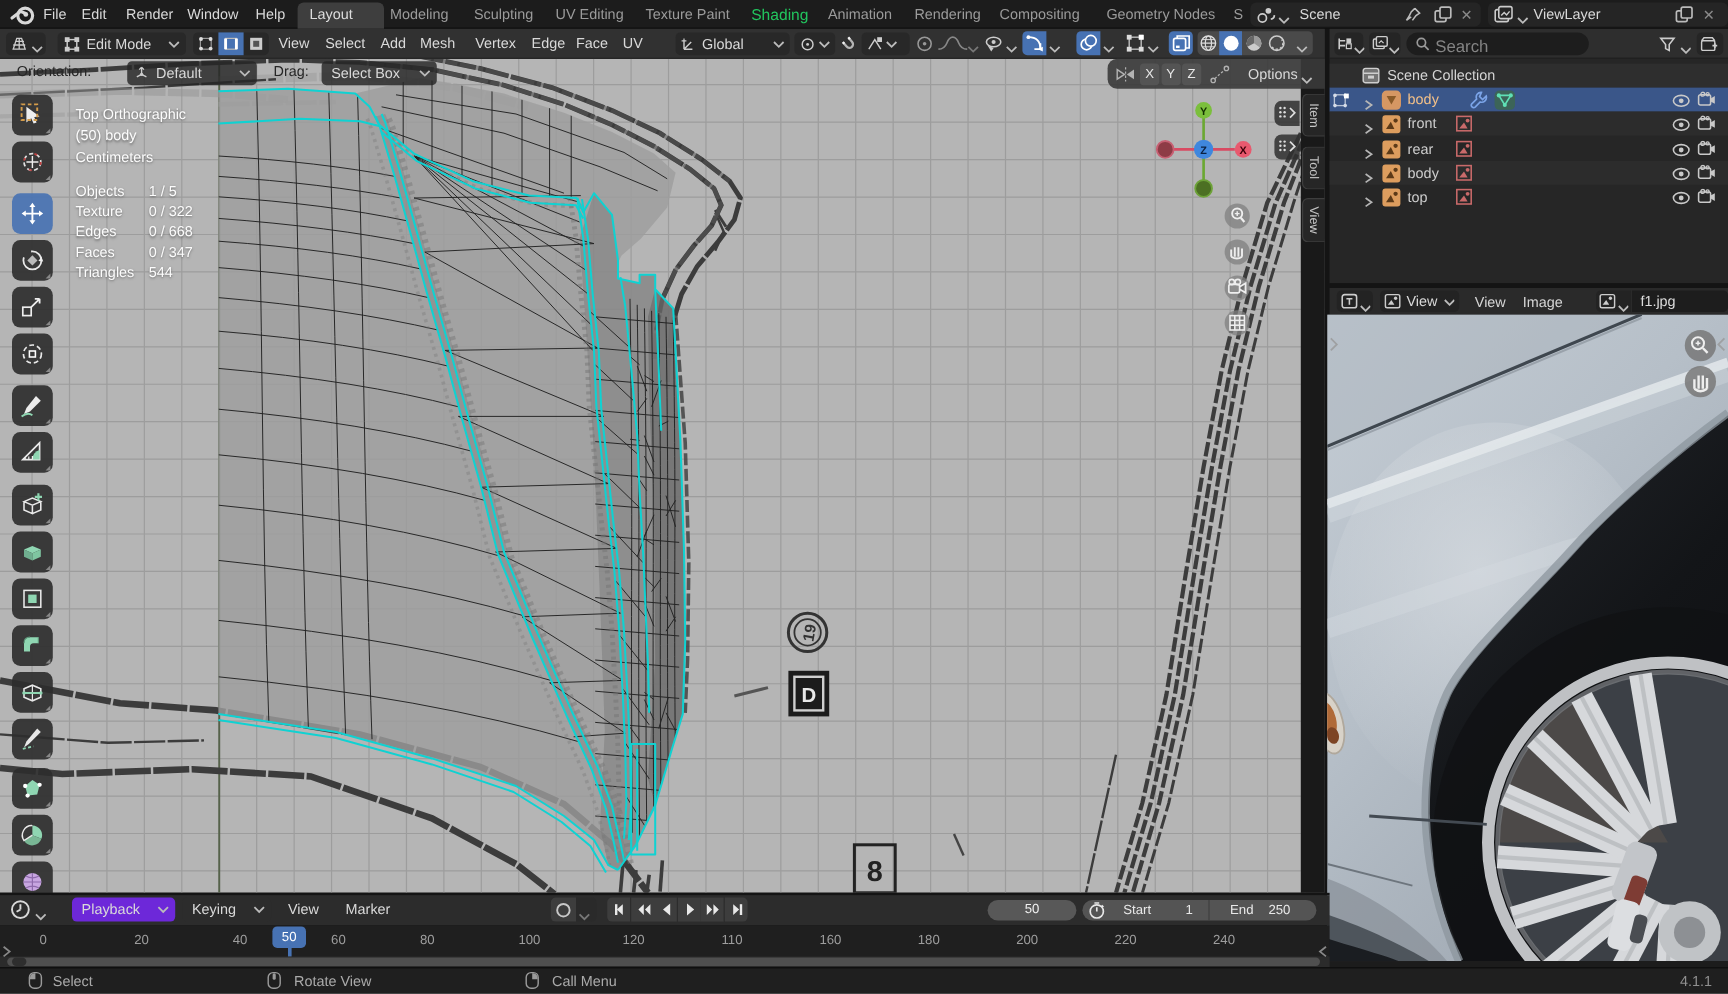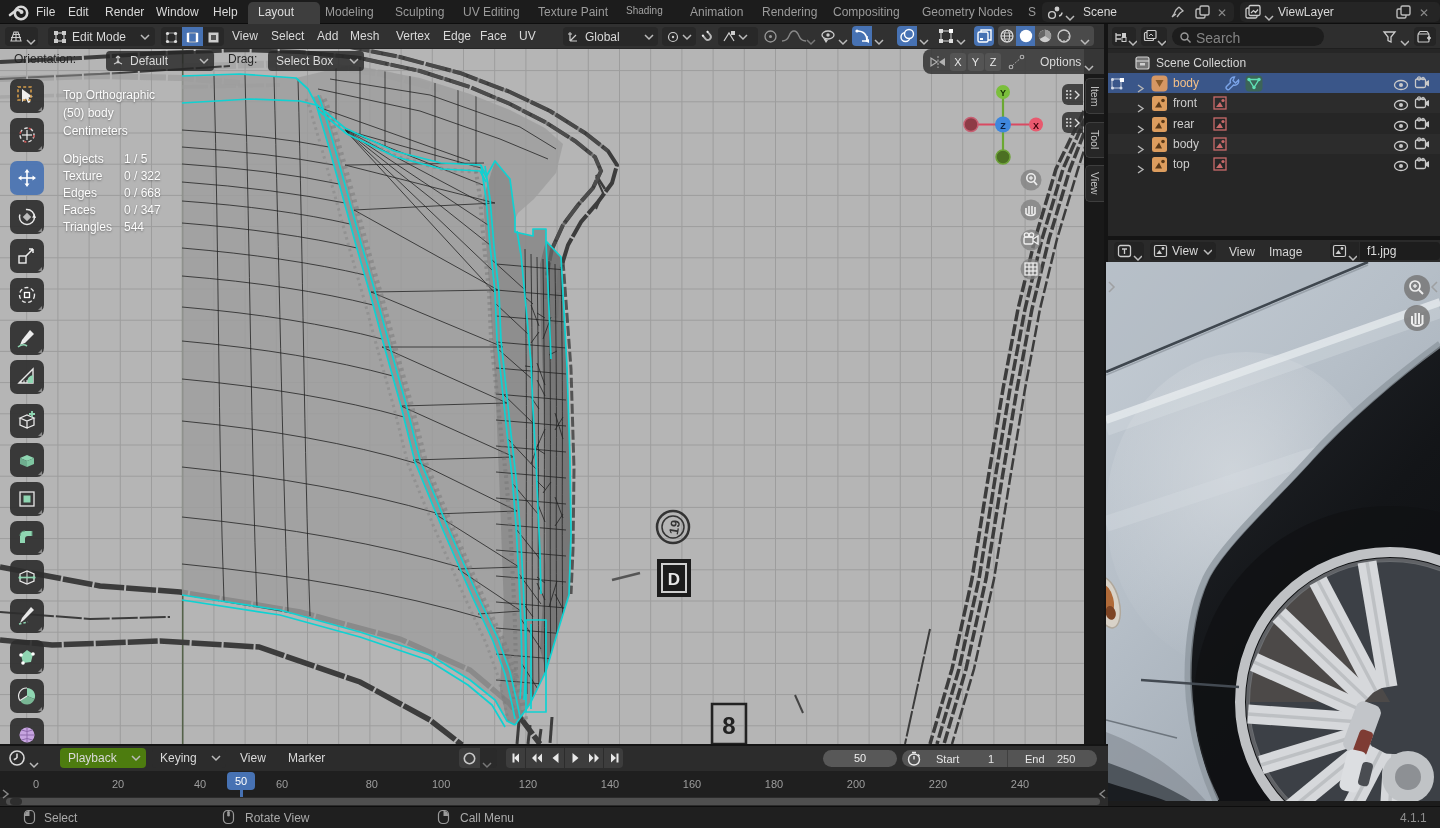--- a/index.html
+++ b/index.html
@@ -17,21 +17,21 @@
 <div class="ab txt" style="left:68px;top:5px">Edit</div>
 <div class="ab txt" style="left:105px;top:5px">Render</div>
 <div class="ab txt" style="left:156px;top:5px">Window</div>
 <div class="ab txt" style="left:213px;top:5px">Help</div>
 <div class="ab" style="left:248px;top:2px;width:72px;height:22px;background:#3e3e3e;border-radius:5px 5px 0 0"></div>
 <div class="ab" style="left:258px;top:5px;font-size:12px;color:#ddd;white-space:nowrap">Layout</div>
 <div class="ab" style="left:325px;top:5px;font-size:12px;color:#9b9b9b;white-space:nowrap">Modeling</div>
 <div class="ab" style="left:395px;top:5px;font-size:12px;color:#9b9b9b;white-space:nowrap">Sculpting</div>
 <div class="ab" style="left:463px;top:5px;font-size:12px;color:#9b9b9b;white-space:nowrap">UV Editing</div>
 <div class="ab" style="left:538px;top:5px;font-size:12px;color:#9b9b9b;white-space:nowrap">Texture Paint</div>
-<div class="ab" style="left:626px;top:5px;font-size:10px;color:#a3a3a3;white-space:nowrap">Shading</div>
+<div class="ab" style="left:626px;top:5px;font-size:13px;color:#22c55e;white-space:nowrap">Shading</div>
 <div class="ab" style="left:690px;top:5px;font-size:12px;color:#9b9b9b;white-space:nowrap">Animation</div>
 <div class="ab" style="left:762px;top:5px;font-size:12px;color:#9b9b9b;white-space:nowrap">Rendering</div>
 <div class="ab" style="left:833px;top:5px;font-size:12px;color:#9b9b9b;white-space:nowrap">Compositing</div>
 <div class="ab" style="left:922px;top:5px;font-size:12px;color:#9b9b9b;white-space:nowrap">Geometry Nodes</div>
 <div class="ab" style="left:1028px;top:5px;font-size:12px;color:#9b9b9b;white-space:nowrap">S</div>
 <div class="ab" style="left:1042px;top:2px;width:192px;height:20px;background:#252525;border-radius:5px"></div>
 <div class="ab" style="left:1046px;top:4px"><svg width="18" height="16" viewBox="0 0 18 16" style="">
       <circle cx="6" cy="11" r="3.4" fill="none" stroke="#ccc" stroke-width="1.4"></circle>
       <circle cx="11" cy="5" r="2.4" fill="#ccc"></circle>
       <path d="M13 12 a3.5 3.5 0 0 0 3 -3.4" fill="none" stroke="#ccc" stroke-width="1.4"></path>
@@ -973,21 +973,21 @@
 <div class="ab" style="left:1106px;top:801px;width:334px;height:5px;background:#1c1c1c"></div>
 <div class="ab" style="left:0;top:744px;width:1108px;height:2px;background:#141414"></div>
 <div class="ab" style="left:0;top:746px;width:1108px;height:25px;background:#2c2c2c"></div>
 <div class="ab" style="left:8px;top:749px"><svg width="19" height="18" viewBox="0 0 19 18" style="">
       <circle cx="9" cy="9" r="7" fill="none" stroke="#d8d8d8" stroke-width="1.6"></circle>
       <path d="M9 9 L9 4.5 M9 9 L5.8 10.8" stroke="#d8d8d8" stroke-width="1.6" fill="none"></path>
     </svg></div>
 <div class="ab" style="left:29px;top:755px"><svg width="10" height="9" viewBox="0 0 10 9" style="">
       <path d="M1 3 L5 7 L9 3" fill="none" stroke="#bbb" stroke-width="1.5"></path>
     </svg></div>
-<div class="ab dd" style="left:60px;top:748px;width:86px;height:20px;padding-left:8px;background:#4d7c0f">Playback<span style="margin-left:auto;margin-right:5px"><svg width="10" height="9" viewBox="0 0 10 9" style="">
+<div class="ab dd" style="left:60px;top:748px;width:86px;height:20px;padding-left:8px;background:#6d28d9">Playback<span style="margin-left:auto;margin-right:5px"><svg width="10" height="9" viewBox="0 0 10 9" style="">
         <path d="M1 3 L5 7 L9 3" fill="none" stroke="#bbb" stroke-width="1.5"></path>
       </svg></span></div>
 <div class="ab dd" style="left:152px;top:748px;width:74px;height:20px;padding-left:8px;background:#2c2c2c">Keying<span style="margin-left:auto;margin-right:5px"><svg width="10" height="9" viewBox="0 0 10 9" style="">
         <path d="M1 3 L5 7 L9 3" fill="none" stroke="#bbb" stroke-width="1.5"></path>
       </svg></span></div>
 <div class="ab txt" style="left:240px;top:751px">View</div>
 <div class="ab txt" style="left:288px;top:751px">Marker</div>
 <div class="ab" style="left:459px;top:748px;width:38px;height:20px;background:#2a2a2a;border-radius:4px"></div>
 <div class="ab" style="left:459px;top:748px;width:21px;height:20px;background:#3d3d3d;border-radius:4px 0 0 4px"></div>
 <div class="ab" style="left:462px;top:751px"><svg width="15" height="15" viewBox="0 0 15 15" style="">
@@ -1031,24 +1031,24 @@
 <div class="ab" style="left:936px;top:753px;color:#e8e8e8;font-size:11px">Start</div>
 <div class="ab" style="left:988px;top:753px;color:#e8e8e8;font-size:11px">1</div>
 <div class="ab" style="left:1007px;top:750px;width:1px;height:17px;background:#404040"></div>
 <div class="ab" style="left:1025px;top:753px;color:#e8e8e8;font-size:11px">End</div>
 <div class="ab" style="left:1057px;top:753px;color:#e8e8e8;font-size:11px">250</div>
 <div class="ab" style="left:0;top:771px;width:1108px;height:26px;background:#1f1f1f"></div>
 <div class="ab" style="left:22px;top:778px;width:28px;text-align:center;color:#9d9d9d;font-size:11px">0</div>
 <div class="ab" style="left:104px;top:778px;width:28px;text-align:center;color:#9d9d9d;font-size:11px">20</div>
 <div class="ab" style="left:186px;top:778px;width:28px;text-align:center;color:#9d9d9d;font-size:11px">40</div>
 <div class="ab" style="left:268px;top:778px;width:28px;text-align:center;color:#9d9d9d;font-size:11px">60</div>
-<div class="ab" style="left:350px;top:778px;width:28px;text-align:right;color:#9d9d9d;font-size:11px">80</div>
+<div class="ab" style="left:350px;top:778px;width:28px;text-align:left;color:#9d9d9d;font-size:11px">80</div>
 <div class="ab" style="left:432px;top:778px;width:28px;color:#9d9d9d;font-size:11px">100</div>
 <div class="ab" style="left:514px;top:778px;width:28px;text-align:center;color:#9d9d9d;font-size:11px">120</div>
-<div class="ab" style="left:596px;top:778px;width:28px;text-align:center;color:#9d9d9d;font-size:11px">140</div>
+<div class="ab" style="left:596px;top:778px;width:28px;text-align:center;color:#9d9d9d;font-size:11px">110</div>
 <div class="ab" style="left:678px;top:778px;width:28px;text-align:center;color:#9d9d9d;font-size:11px">160</div>
 <div class="ab" style="left:760px;top:778px;width:28px;text-align:center;color:#9d9d9d;font-size:11px">180</div>
 <div class="ab" style="left:842px;top:778px;width:28px;text-align:center;color:#9d9d9d;font-size:11px">200</div>
 <div class="ab" style="left:924px;top:778px;width:28px;text-align:center;color:#9d9d9d;font-size:11px">220</div>
 <div class="ab" style="left:1006px;top:778px;width:28px;text-align:center;color:#9d9d9d;font-size:11px">240</div>
 <div class="ab" style="left:240px;top:790px;width:2.5px;height:16px;background:#4772b3"></div>
 <div class="ab" style="left:227px;top:772px;width:28px;height:18px;background:#4772b3;border-radius:4px;color:#fff;font-size:11px;text-align:center;line-height:18px">50</div>
 <div class="ab" style="left:0;top:797px;width:1108px;height:9px;background:#2b2b2b"></div>
 <div class="ab" style="left:6px;top:797.5px;width:1094px;height:7px;background:#4f4f4f;border-radius:4px"></div>
 <div class="ab" style="left:10px;top:797.5px;width:12px;height:7px;background:#2e2e2e;border-radius:4px"></div>

